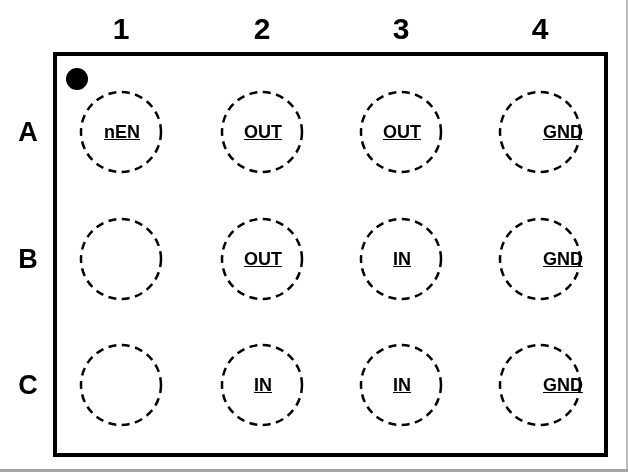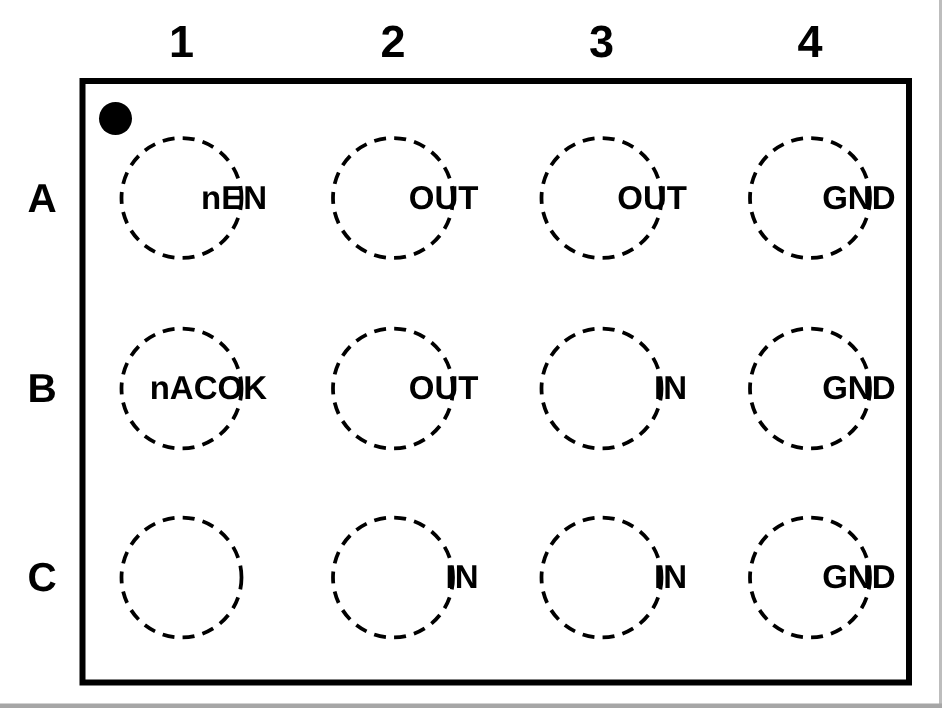--- a/index.html
+++ b/index.html
@@ -18,25 +18,25 @@
     text-align: center; font-size: 30px; font-weight: bold;
     line-height: 34px; letter-spacing: 0;
   }
   .row-header {
     position: absolute; left: 8px; width: 40px;
     text-align: center; font-size: 27px; font-weight: bold;
     line-height: 32px;
   }
   .pin-label {
     position: absolute; width: 112px;
-    text-align: right; font-size: 22px; font-weight: bold;
-    line-height: 28px; white-space: nowrap;
+    text-align: center; font-size: 18px; font-weight: bold;
+    line-height: 28px; white-space: nowrap; text-decoration: underline;
   }
   
-  .cx1 { left: 66px; }  .cx2 { left: 207px; } .cx3 { left: 346px; } .cx4 { left: 485px; }
+  .cx1 { left: 66px; }  .cx2 { left: 207px; } .cx3 { left: 346px; } .cx4 { left: 507px; }
   
   .ry1 { top: 118px; }  .ry2 { top: 245px; }  .ry3 { top: 371px; }
   .edge-right {
     position: absolute; right: 0; top: 0; width: 2px; height: 472px;
     background: #bdbdbd;
   }
   .edge-bottom {
     position: absolute; left: 0; bottom: 0; width: 628px; height: 3px;
     background: #a6a6a6;
   }
@@ -72,21 +72,20 @@
   <div class="col-header" style="left:518px;">4</div>
 
   <div class="row-header" style="top:116px;">A</div>
   <div class="row-header" style="top:243px;">B</div>
   <div class="row-header" style="top:369px;">C</div>
 
   <div class="pin-label cx1 ry1">nEN</div>
   <div class="pin-label cx2 ry1">OUT</div>
   <div class="pin-label cx3 ry1">OUT</div>
   <div class="pin-label cx4 ry1">GND</div>
-  <div class="pin-label cx1 ry2">nACOK</div>
   <div class="pin-label cx2 ry2">OUT</div>
   <div class="pin-label cx3 ry2">IN</div>
   <div class="pin-label cx4 ry2">GND</div>
   <div class="pin-label cx2 ry3">IN</div>
   <div class="pin-label cx3 ry3">IN</div>
   <div class="pin-label cx4 ry3">GND</div>
 
   <div class="edge-right"></div>
   <div class="edge-bottom"></div>
 </div>

